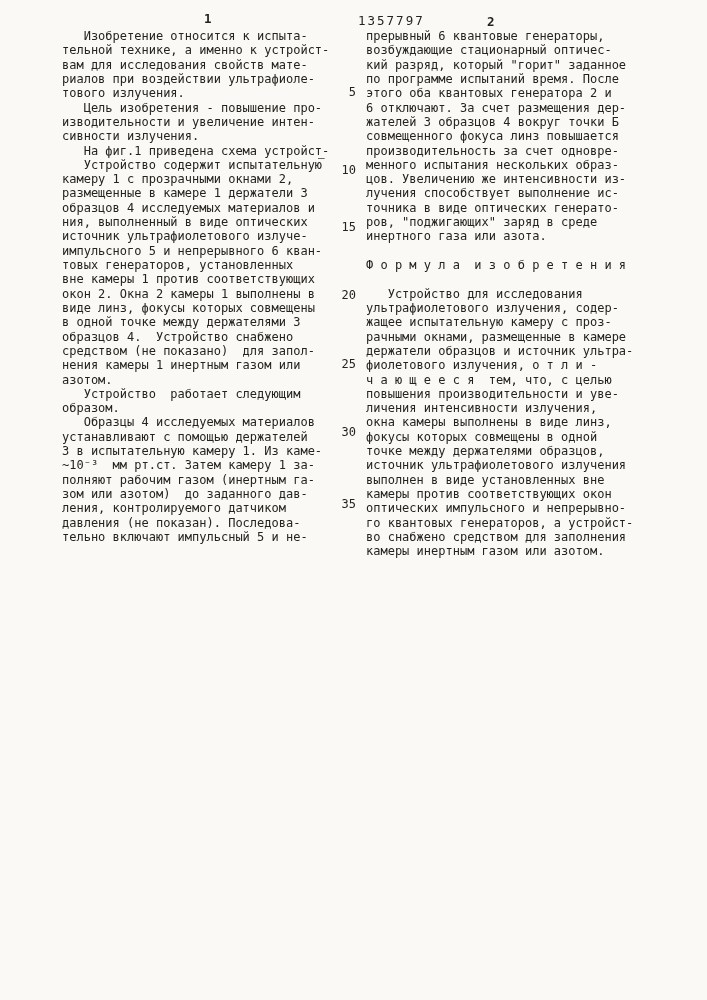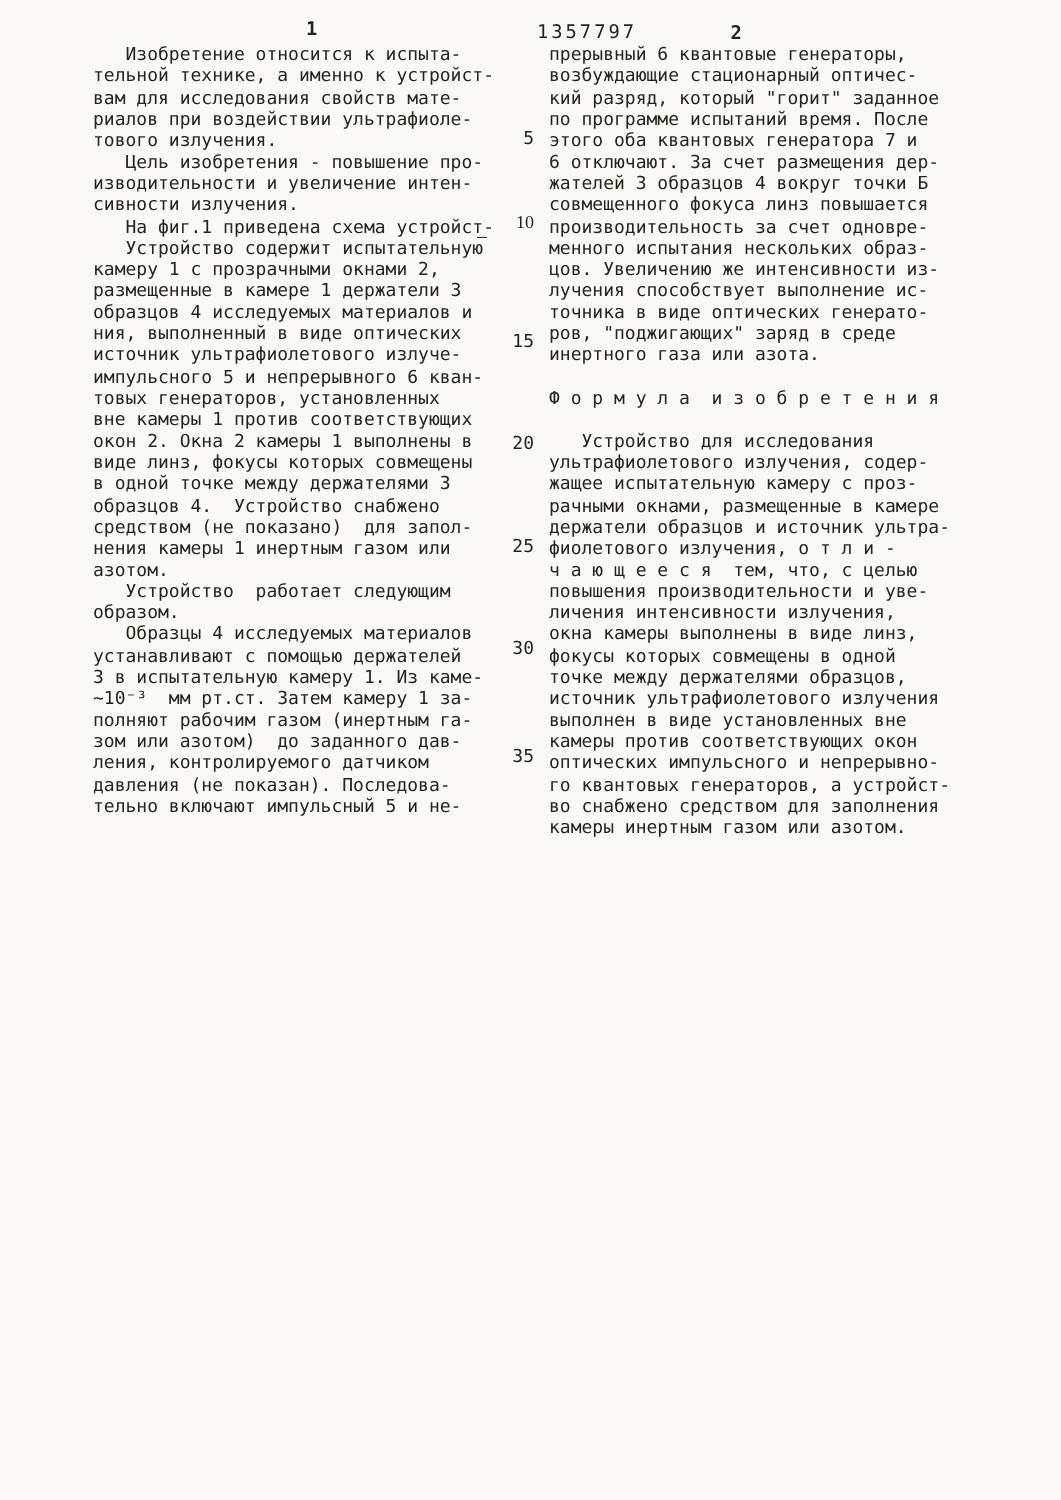--- a/index.html
+++ b/index.html
@@ -49,21 +49,21 @@
     color: #26231d;
   }
   .gutter .tline {
     position: absolute;
     left: 0;
     width: 22px;
     text-align: right;
     white-space: pre;
   }
   .gutter .tline:nth-child(1) { top: 85px; }
-  .gutter .tline:nth-child(2) { top: 141px; font-family: Liberation Serif, serif; }
+  .gutter .tline:nth-child(2) { top: 163px; }
   .gutter .tline:nth-child(3) { top: 220px; }
   .gutter .tline:nth-child(4) { top: 288px; }
   .gutter .tline:nth-child(5) { top: 357px; }
   .gutter .tline:nth-child(6) { top: 425px; }
   .gutter .tline:nth-child(7) { top: 497px; }
 
   .margin-mark {
     position: absolute;
     left: 318px;
     top: 151px;
@@ -131,21 +131,21 @@
       <div class="tline">35</div>
     </div>
 
   <span class="margin-mark">—</span>
 
   <div class="col right">
       <div class="tline">прерывный 6 квантовые генераторы,</div>
       <div class="tline">возбуждающие стационарный оптичес-</div>
       <div class="tline">кий разряд, который "горит" заданное</div>
       <div class="tline">по программе испытаний время. После</div>
-      <div class="tline">этого оба квантовых генератора 7 и</div>
+      <div class="tline">этого оба квантовых генератора 2 и</div>
       <div class="tline">6 отключают. За счет размещения дер-</div>
       <div class="tline">жателей 3 образцов 4 вокруг точки Б</div>
       <div class="tline">совмещенного фокуса линз повышается</div>
       <div class="tline">производительность за счет одновре-</div>
       <div class="tline">менного испытания нескольких образ-</div>
       <div class="tline">цов. Увеличению же интенсивности из-</div>
       <div class="tline">лучения способствует выполнение ис-</div>
       <div class="tline">точника в виде оптических генерато-</div>
       <div class="tline">ров, "поджигающих" заряд в среде</div>
       <div class="tline">инертного газа или азота.</div>

